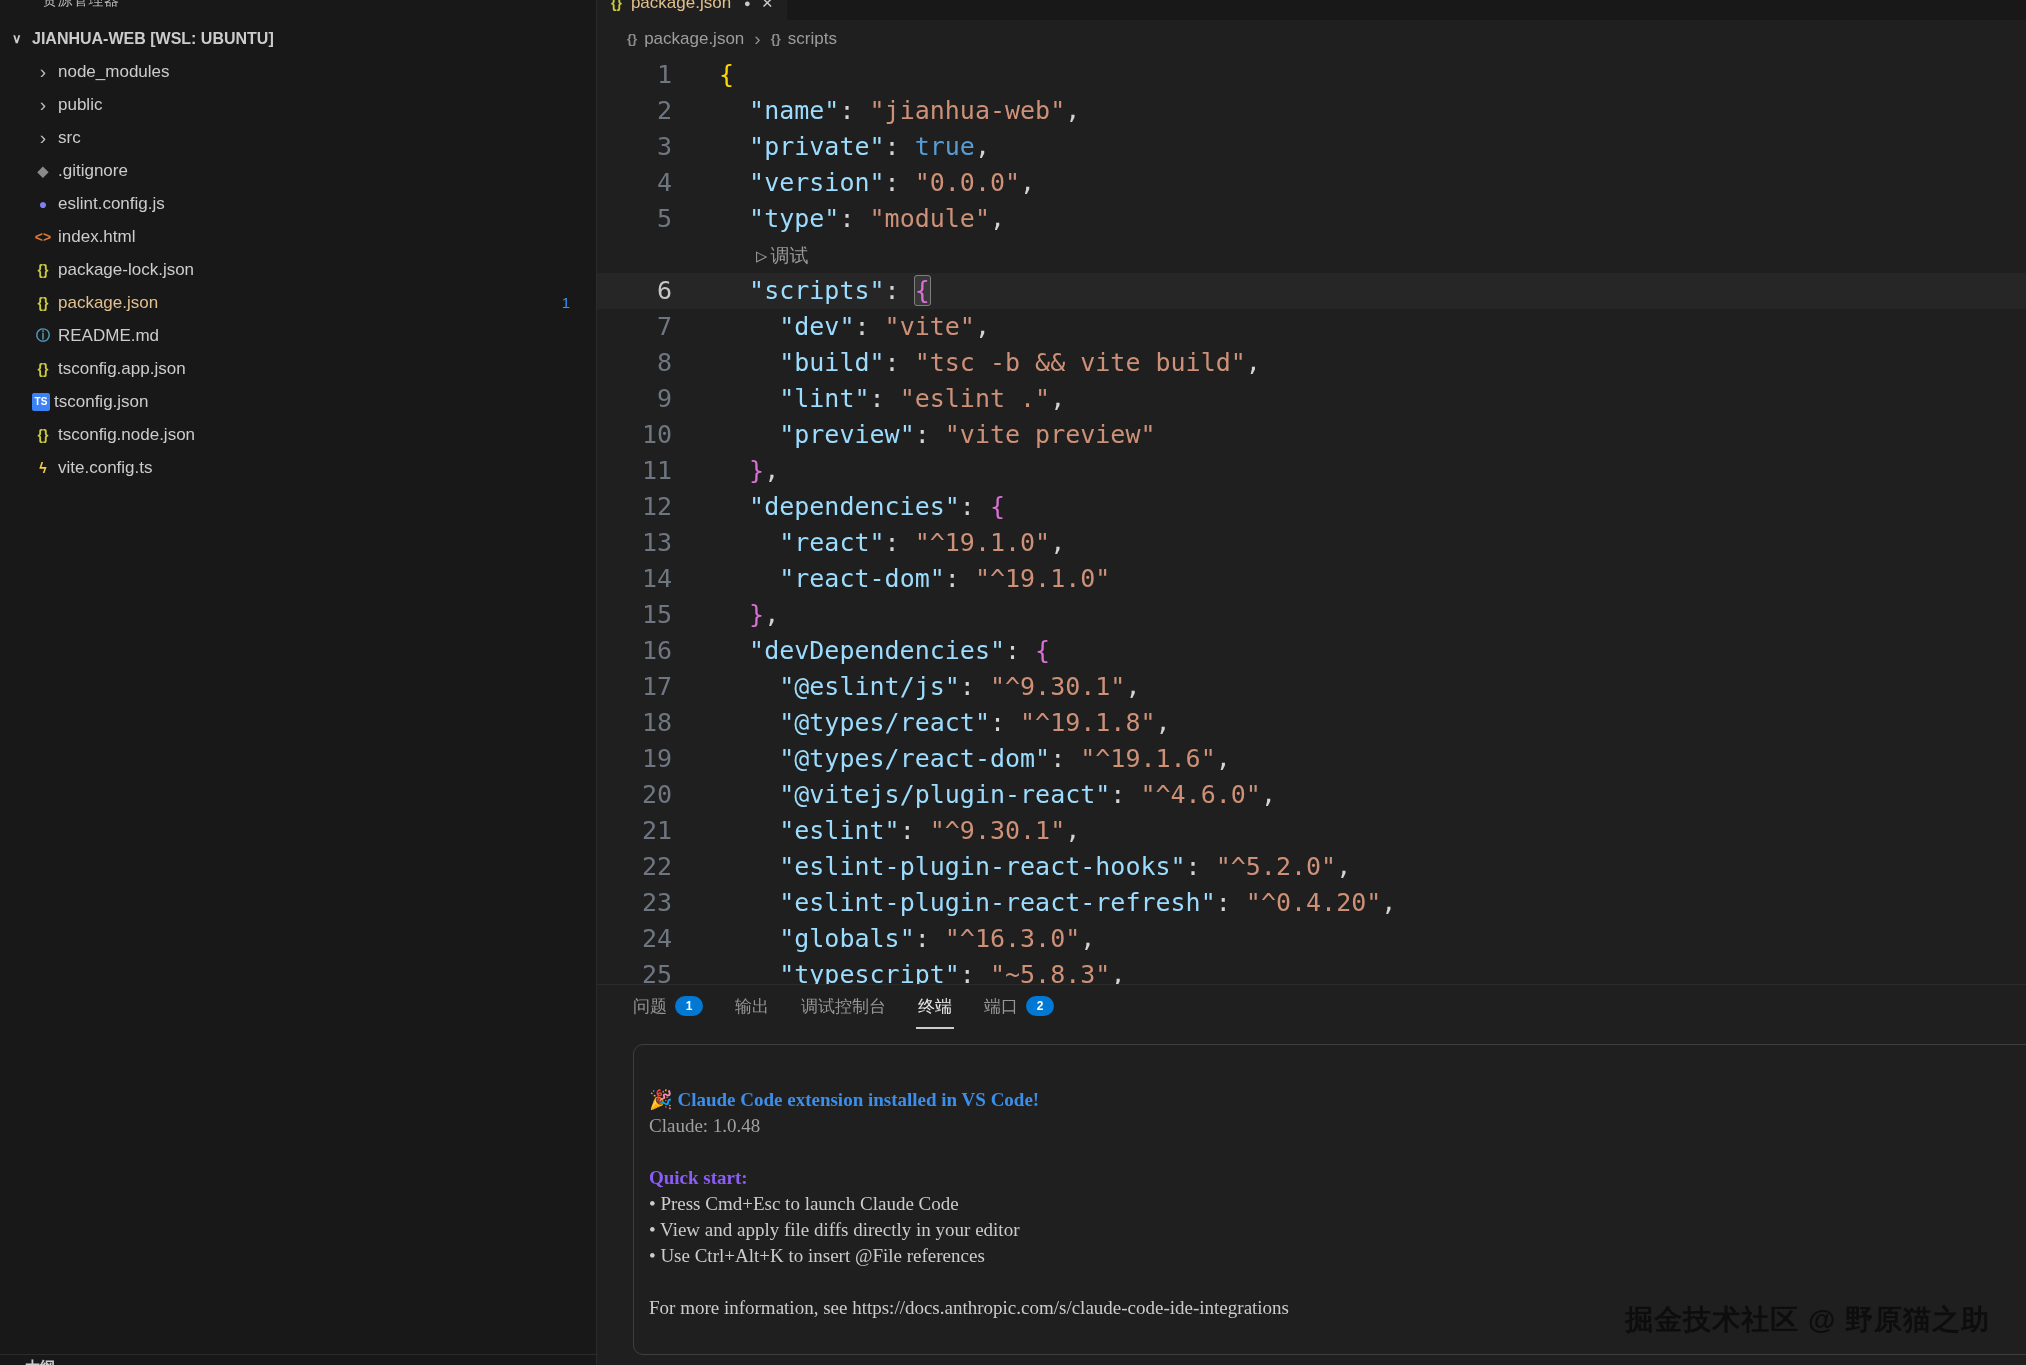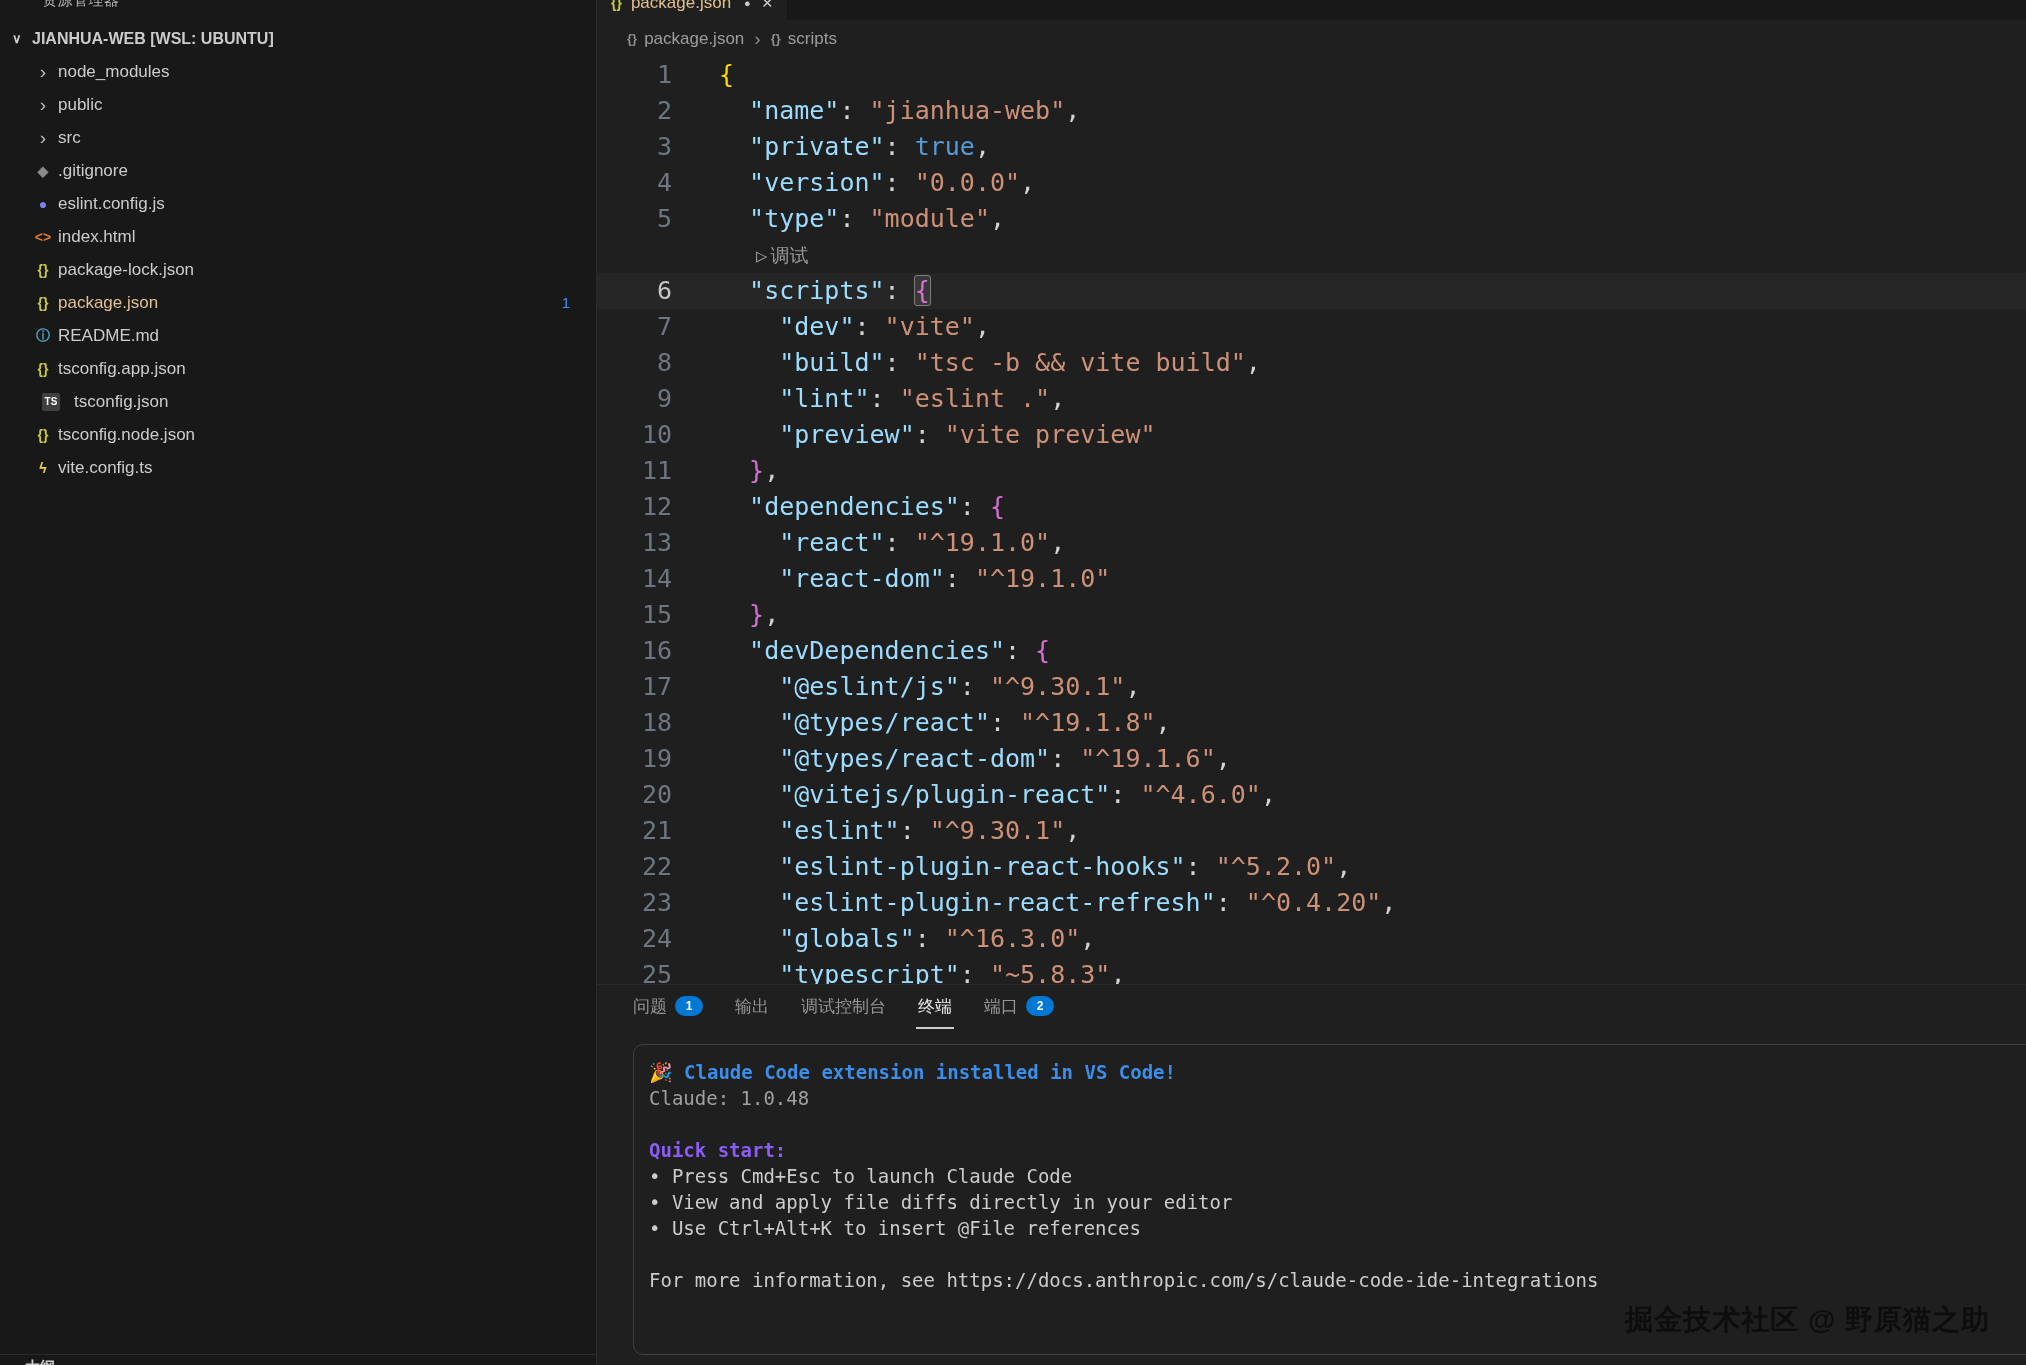--- a/index.html
+++ b/index.html
@@ -9,21 +9,21 @@
   
   .sidebar{width:596px;flex:none;background:#181818;border-right:1px solid #2b2b2b;position:relative;}
   .sidebar-title{height:22px;overflow:hidden;position:relative;}
   .sidebar-title span{position:absolute;left:42px;top:-9px;font-size:15px;letter-spacing:.5px;color:#b8b8b8;}
   .trow{height:33px;display:flex;align-items:center;font-size:17px;color:#cccccc;position:relative;
         padding-left:30px;cursor:pointer;white-space:nowrap;}
   .trow.workspace{padding-left:12px;font-weight:bold;font-size:16px;}
   .trow.workspace .wchev{width:18px;font-size:13px;color:#cccccc;}
   .ticon{width:26px;flex:none;display:flex;justify-content:center;align-items:center;font-size:14px;font-weight:bold;}
   .ticon.chev{font-size:19px;font-weight:normal;color:#bdbdbd;}
-  .ticon.ts-box{background:#404040;width:18px;height:18px;border-radius:2px;font-size:10px;margin:0 12px;}
+  .ticon.ts-box{background:#3b82f6;width:18px;height:18px;border-radius:2px;font-size:10px;margin:0 2px;}
   .tlabel{margin-left:2px;}
   .trow.modified .tlabel{color:#e2c08d;}
   .tbadge{position:absolute;right:26px;color:#3794ff;font-size:15px;}
   .outline-row{position:absolute;left:0;right:0;top:1354px;height:33px;border-top:1px solid #2b2b2b;
                display:flex;align-items:flex-start;padding:3px 0 0 12px;font-size:15px;font-weight:bold;color:#cccccc;gap:8px;}
   .outline-row .ochev{font-size:15px;color:#bdbdbd;}
 
   
   .editor-col{flex:1;display:flex;flex-direction:column;min-width:0;}
   .tabbar{height:20px;background:#181818;position:relative;overflow:hidden;flex:none;}
@@ -59,21 +59,21 @@
   .ptab{display:flex;align-items:center;gap:8px;font-size:17px;color:#969696;cursor:pointer;
         border-bottom:2px solid transparent;padding:0 2px;justify-content:center;}
   .ptab.active{color:#e7e7e7;border-bottom-color:#cccccc;}
   .pbadge{min-width:20px;height:20px;border-radius:10px;background:#0078d4;color:#fff;font-size:12px;
           display:inline-flex;align-items:center;justify-content:center;padding:0 4px;font-weight:bold;}
 
   .terminal{flex:1;position:relative;font-family:"DejaVu Sans Mono","Liberation Mono",monospace;
             font-size:19px;line-height:26px;}
   .term-box{position:absolute;left:36px;top:15px;right:-30px;bottom:10px;border:1px solid #3f3f3f;
             border-radius:10px;pointer-events:none;}
-  .terminal-lines{position:absolute;left:52px;top:30px;right:16px;}
+  .terminal-lines{position:absolute;left:52px;top:58px;right:16px;font-family:Liberation Serif, serif;}
   .tline{min-height:26px;white-space:pre-wrap;}
   .tk-tt{color:#cccccc;} .tk-hl{color:#3b8eea;font-weight:bold;} .tk-dim{color:#a0a0a0;}
   .tk-bold{color:#8b5cf6;font-weight:bold;}
 
   .watermark{position:absolute;right:36px;bottom:26px;font-size:28px;font-weight:bold;color:#0d0d0d;
              letter-spacing:1px;}
 </style>
 </head>
 <body>
 

